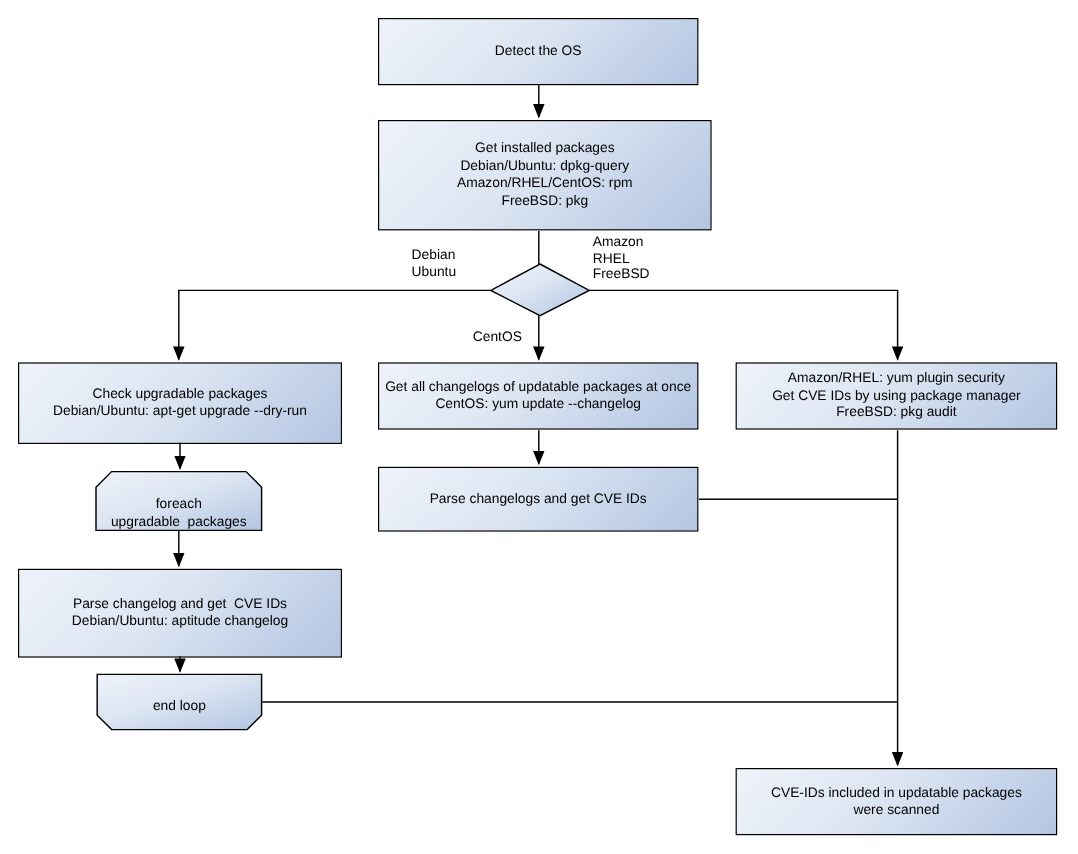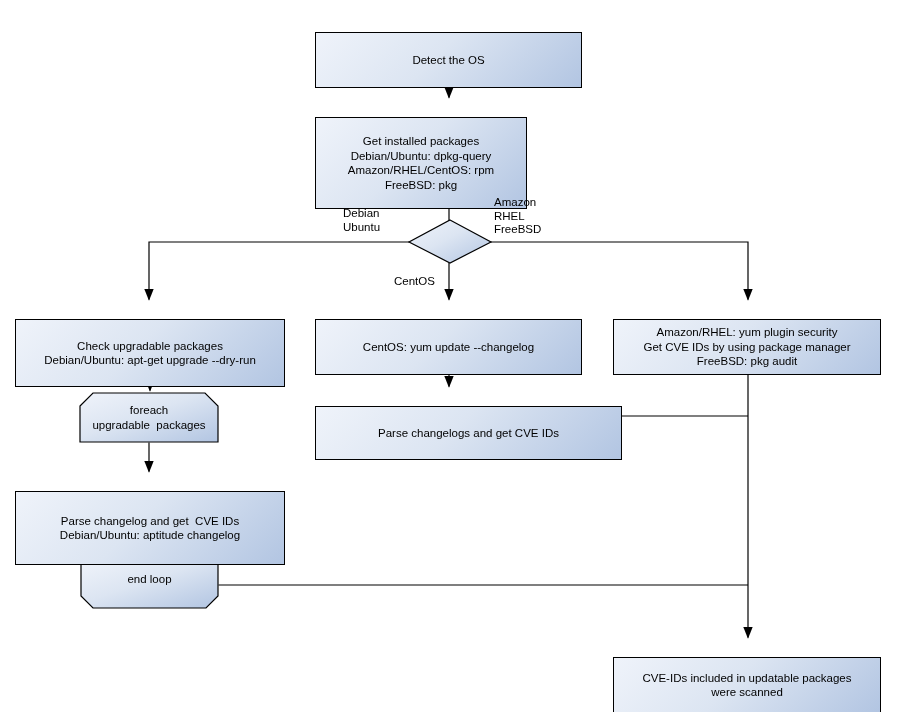--- a/index.html
+++ b/index.html
@@ -14,25 +14,25 @@
   .layer{position:absolute;left:0;top:0;}
   .edge{stroke:#000;stroke-width:1.2;fill:none;}
   .shape{fill:url(#nodeGrad);stroke:#000;stroke-width:1.2;}
   .box{
     position:absolute;
     box-sizing:border-box;
     border:1.2px solid #000;
     background:linear-gradient(135deg,#eff3fa 0%,#dce5f2 45%,#b2c5e2 100%);
     display:flex;flex-direction:column;justify-content:center;align-items:center;
     text-align:center;
-    font-size:11.5px;line-height:14.5px;margin-top:17px;
+    font-size:11.5px;line-height:14.5px;
   }
   .shape-text{
     position:absolute;
-    display:flex;flex-direction:column;justify-content:center;align-items:center;
+    display:flex;flex-direction:column;justify-content:flex-end;align-items:center;
     text-align:center;
     font-size:11.5px;line-height:14.5px;
   }
   .bl{white-space:pre;}
   .elabel{
     position:absolute;
     font-size:11.5px;line-height:13.5px;
   }
 </style>
 </head>
@@ -67,21 +67,21 @@
 
     <polygon class="shape" points="450,220 491,242 450,263 409,242"></polygon>
     <polygon class="shape" points="80,406 93,393 205,393 218,406 218,442 80,442"></polygon>
     <polygon class="shape" points="81,562 218,562 218,596 206,608 93,608 81,596"></polygon>
   </svg>
 
   <div class="box" style="left:315px;top:15px;width:267px;height:56px">
     <div class="bl">Detect the OS</div>
   </div>
 
-  <div class="box" style="left:315px;top:100px;width:212px;height:92px">
+  <div class="box" style="left:315px;top:100px;width:278px;height:92px">
     <div class="bl">Get installed packages</div>
     <div class="bl">Debian/Ubuntu: dpkg-query</div>
     <div class="bl">Amazon/RHEL/CentOS: rpm</div>
     <div class="bl">FreeBSD: pkg</div>
   </div>
 
   <div class="box" style="left:15px;top:302px;width:270px;height:68px">
     <div class="bl">Check upgradable packages</div>
     <div class="bl">Debian/Ubuntu: apt-get upgrade --dry-run</div>
   </div>
@@ -94,24 +94,25 @@
   <div class="box" style="left:15px;top:474px;width:270px;height:74px">
     <div class="bl">Parse changelog and get  CVE IDs</div>
     <div class="bl">Debian/Ubuntu: aptitude changelog</div>
   </div>
 
   <div class="shape-text" style="left:81px;top:562px;width:137px;height:34px">
     <div class="bl">end loop</div>
   </div>
 
   <div class="box" style="left:315px;top:302px;width:267px;height:56px">
+    <div class="bl">Get all changelogs of updatable packages at once</div>
     <div class="bl">CentOS: yum update --changelog</div>
   </div>
 
-  <div class="box" style="left:315px;top:389px;width:307px;height:54px">
+  <div class="box" style="left:315px;top:389px;width:267px;height:54px">
     <div class="bl">Parse changelogs and get CVE IDs</div>
   </div>
 
   <div class="box" style="left:613px;top:302px;width:268px;height:56px">
     <div class="bl">Amazon/RHEL: yum plugin security</div>
     <div class="bl">Get CVE IDs by using package manager</div>
     <div class="bl">FreeBSD: pkg audit</div>
   </div>
 
   <div class="box" style="left:613px;top:640px;width:268px;height:56px">

